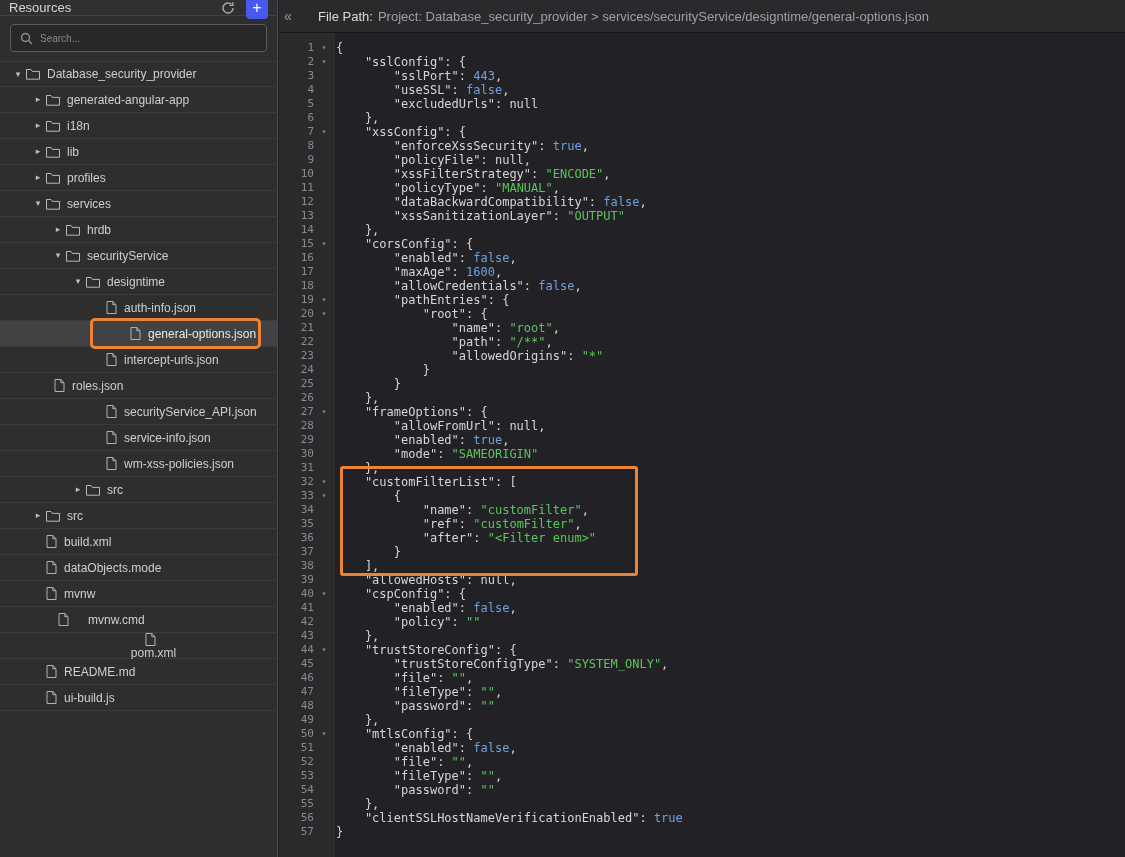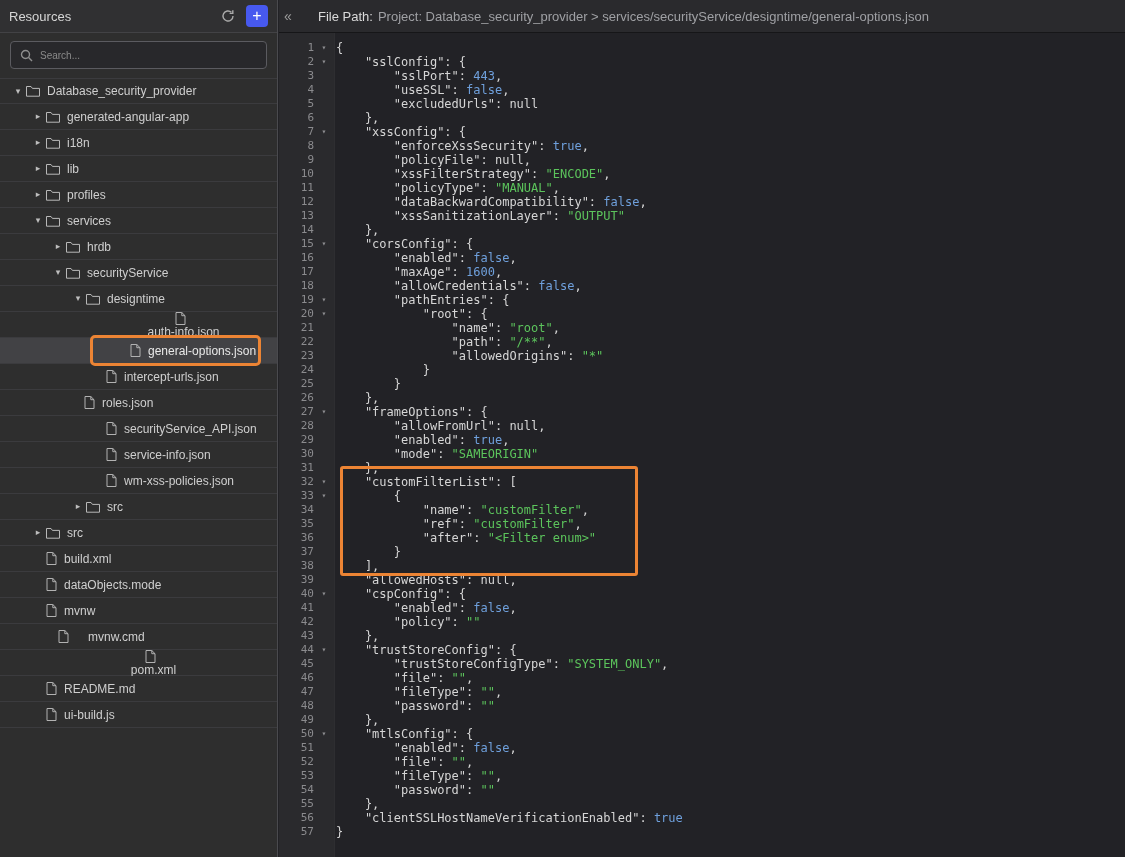--- a/index.html
+++ b/index.html
@@ -1,21 +1,21 @@
 <!DOCTYPE html>
 <html style="--accent: #ec8434; --btn-blue: #4759ef; --green: #5cc45c; --blue: #6fa0dc;"><head>
 <meta charset="utf-8">
 <style>
   * { margin:0; padding:0; box-sizing:border-box; }
   html,body { width:1125px; height:857px; overflow:hidden; }
   body { font-family:"Liberation Sans", sans-serif; background:#222226; position:relative; }
 
   
   .sidebar { position:absolute; left:0; top:0; width:278px; height:857px; background:#2e2e2e; border-right:1px solid #4a4a4e; }
-  .sb-header { height:33px; display:flex; align-items:center; padding:0 9px; background:#303032; border-bottom:1px solid #424245; }
+  .sb-header { height:16px; display:flex; align-items:center; padding:0 9px; background:#303032; border-bottom:1px solid #424245; }
   .sb-title { color:#d6d6d6; font-size:13px; flex:1; }
   .hdr-icon { display:flex; align-items:center; justify-content:center; width:20px; height:20px; cursor:pointer; }
   .add-btn { width:22px; height:22px; background:var(--btn-blue,#4759ef); border-radius:4px; color:#fff; display:flex; align-items:center; justify-content:center; font-size:16px; line-height:1; margin-left:8px; cursor:pointer; }
   .search-wrap { padding:8px 10px 9px 10px; background:#2e2e2e; }
   .search-box { height:28px; border:1px solid #5b5b60; border-radius:4px; background:#28282b; display:flex; align-items:center; padding:0 9px; gap:7px; }
   .search-input { background:transparent; border:none; outline:none; color:#c4c4c4; font-size:10px; width:100%; font-family:"Liberation Sans",sans-serif; }
   .search-input::placeholder { color:#8a8a8a; }
 
   .tree-row { height:26px; display:flex; align-items:center; border-bottom:1px solid #3b3b3e; position:relative; cursor:pointer; background:#2e2e2e; }
   .tree-row:first-child { border-top:1px solid #3b3b3e; }
@@ -146,21 +146,21 @@
       </div>
       <div class="tree-row" style="padding-left: 70px;">
         <span class="arrow">▾</span>
         <span class="tree-icon">
           <svg width="14" height="12" viewBox="0 0 14 12">
             <path d="M0.5 1.5 H5 l1.4 1.9 H13.5 V11.2 H0.5 Z" fill="none" stroke="#b8b8b8"></path>
           </svg>
         </span>
         <span class="tree-label">designtime</span>
       </div>
-      <div class="tree-row" style="padding-left: 90px; flex-direction: column;">
+      <div class="tree-row" style="padding-left: 90px;">
         <span class="arrow"></span>
         <span class="tree-icon">
           <svg width="11" height="13" viewBox="0 0 11 13">
             <path d="M1 0.5 H6.8 L10 3.7 V12.5 H1 Z" fill="none" stroke="#b2b2b2"></path>
             <path d="M6.8 0.5 V3.7 H10" fill="none" stroke="#b2b2b2"></path>
           </svg>
         </span>
         <span class="tree-label">auth-info.json</span>
       </div>
       <div class="tree-row selected" style="padding-left: 114px;">
@@ -177,21 +177,21 @@
       <div class="tree-row" style="padding-left: 90px;">
         <span class="arrow"></span>
         <span class="tree-icon">
           <svg width="11" height="13" viewBox="0 0 11 13">
             <path d="M1 0.5 H6.8 L10 3.7 V12.5 H1 Z" fill="none" stroke="#b2b2b2"></path>
             <path d="M6.8 0.5 V3.7 H10" fill="none" stroke="#b2b2b2"></path>
           </svg>
         </span>
         <span class="tree-label">intercept-urls.json</span>
       </div>
-      <div class="tree-row" style="padding-left: 68px;">
+      <div class="tree-row" style="padding-left: 38px;">
         <span class="arrow"></span>
         <span class="tree-icon">
           <svg width="11" height="13" viewBox="0 0 11 13">
             <path d="M1 0.5 H6.8 L10 3.7 V12.5 H1 Z" fill="none" stroke="#b2b2b2"></path>
             <path d="M6.8 0.5 V3.7 H10" fill="none" stroke="#b2b2b2"></path>
           </svg>
         </span>
         <span class="tree-label">roles.json</span>
       </div>
       <div class="tree-row" style="padding-left: 90px;">

